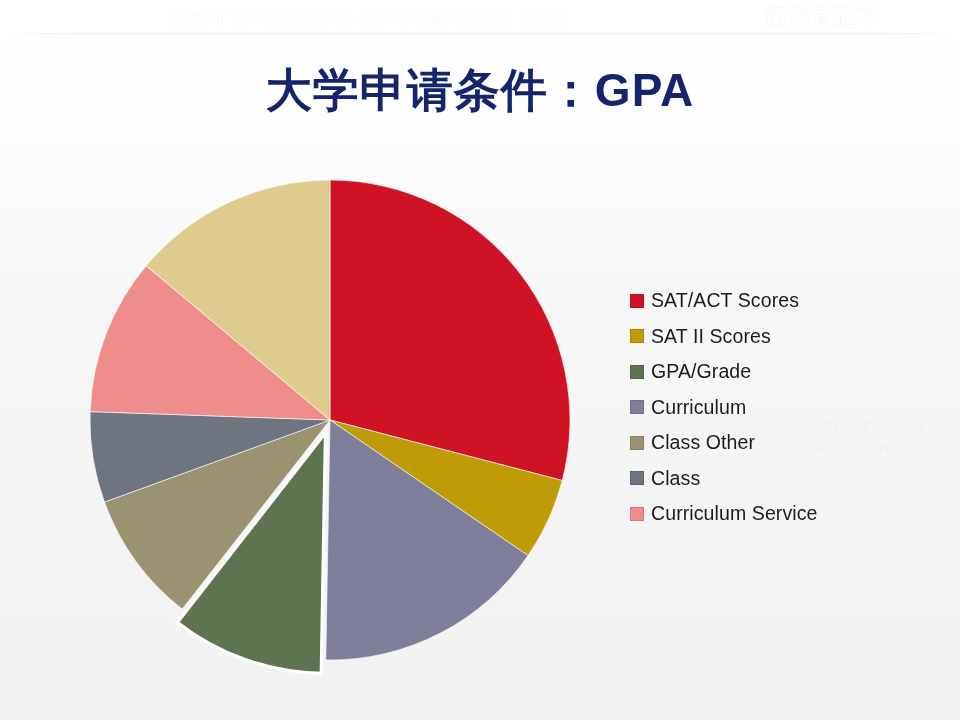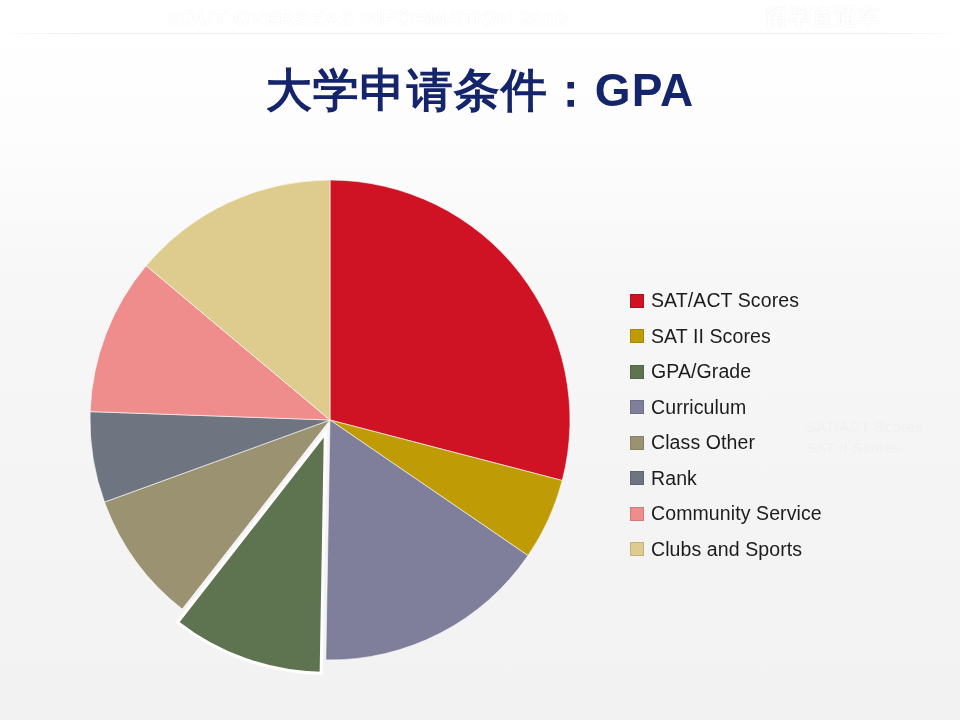--- a/index.html
+++ b/index.html
@@ -197,29 +197,25 @@
       <div class="legend-row">
         <span class="legend-swatch" style="background: rgb(128, 127, 155);"></span>
         <span class="legend-label">Curriculum</span>
       </div>
       <div class="legend-row">
         <span class="legend-swatch" style="background: rgb(154, 146, 112);"></span>
         <span class="legend-label">Class Other</span>
       </div>
       <div class="legend-row">
         <span class="legend-swatch" style="background: rgb(110, 116, 128);"></span>
-        <span class="legend-label">Rank</span>
+        <span class="legend-label">Class</span>
       </div>
       <div class="legend-row">
         <span class="legend-swatch" style="background: rgb(239, 140, 140);"></span>
-        <span class="legend-label">Community Service</span>
-      </div>
-      <div class="legend-row">
-        <span class="legend-swatch" style="background: rgb(221, 204, 141);"></span>
-        <span class="legend-label">Clubs and Sports</span>
+        <span class="legend-label">Curriculum Service</span>
       </div>
     </div>
 
     <div id="ghost-watermark">
       <div>SAT/ACT Scores</div>
       <div>SAT II Scores</div>
       <div>...</div>
     </div>
 
   </div>

